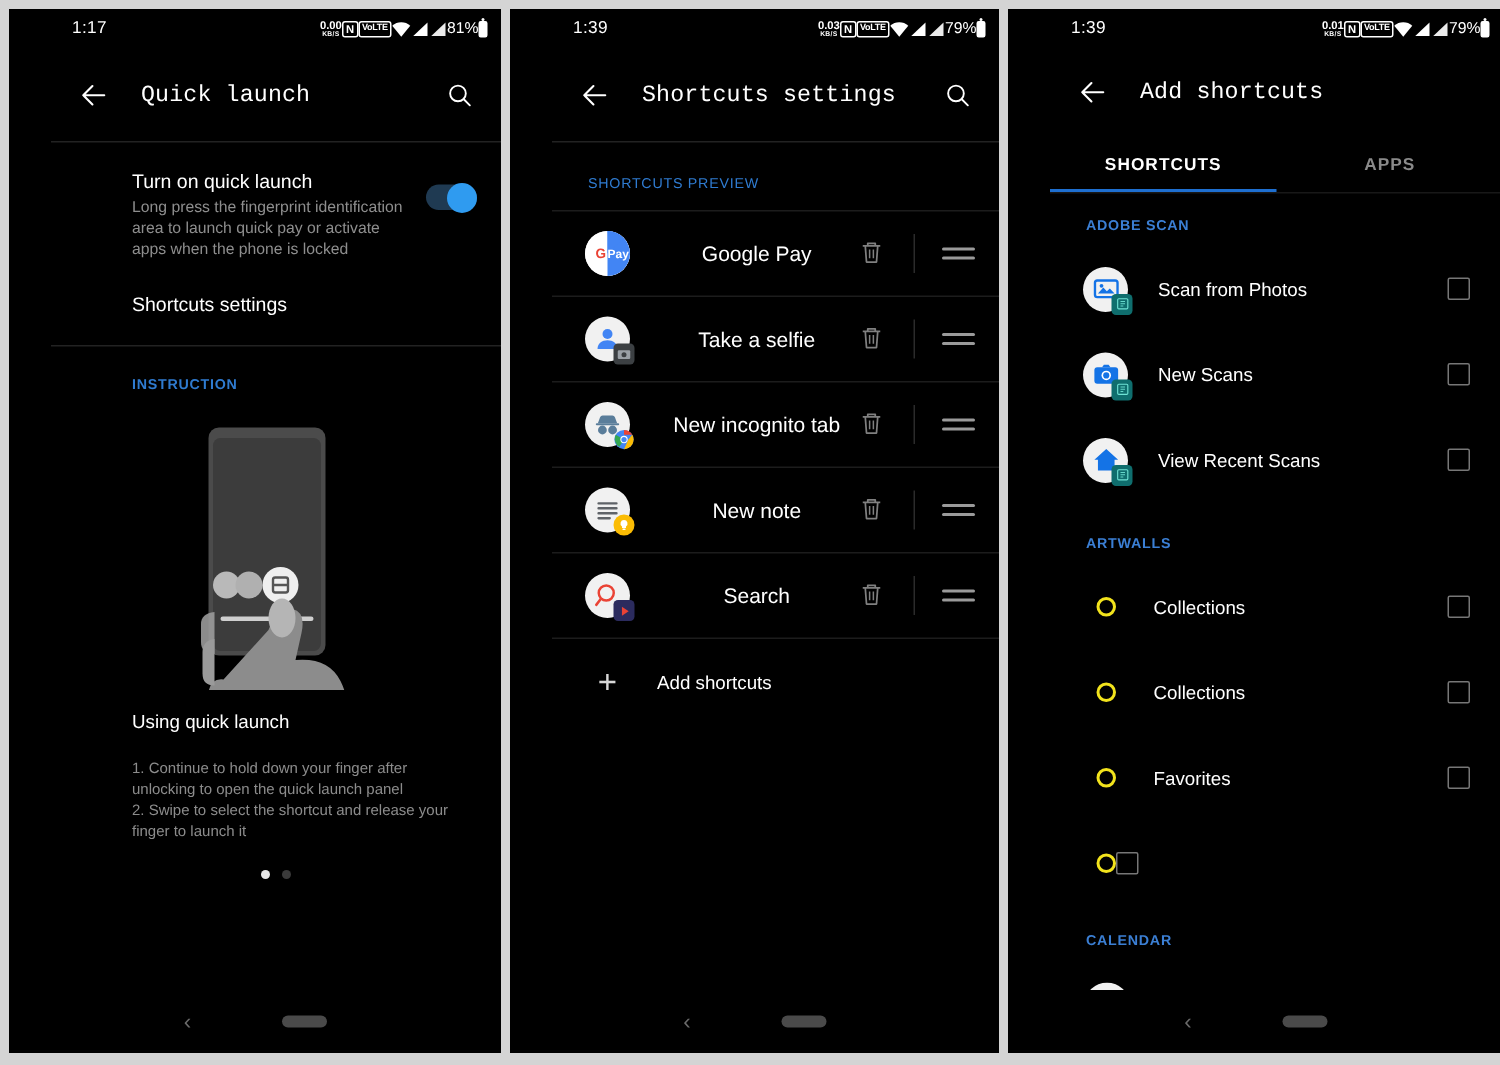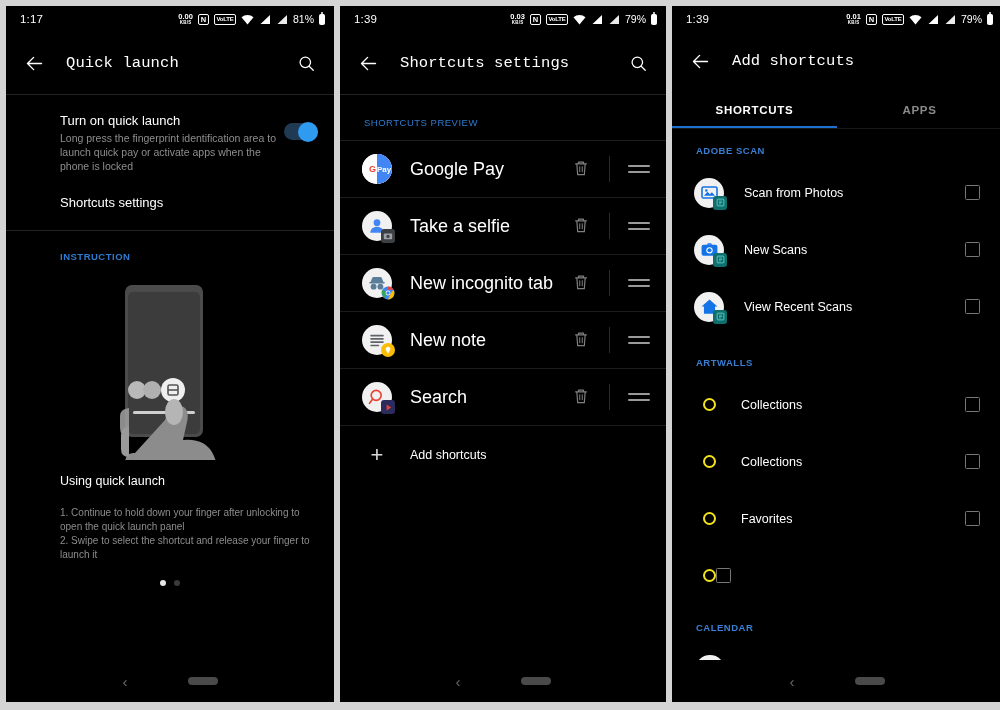--- a/index.html
+++ b/index.html
@@ -16,41 +16,41 @@
     display: flex;
     gap: 6px;
     padding: 6px 4px 8px 6px;
   }
   .panel {
     position: relative;
     background: #000;
     height: 696px;
     overflow: hidden;
     flex: 0 0 auto;
+    padding-left: 28px;
   }
   .panel-1 { width: 328px; }
   .panel-2 { width: 326px; }
   .panel-3 { width: 330px; }
 
   
   .statusbar {
     height: 26px;
     display: flex;
     align-items: center;
     padding: 0 9px 0 14px;
     color: #fff;
     font-size: 11px;
     position: relative;
   }
   .clock { font-size: 11.5px; letter-spacing: .2px; }
   .status-icons {
     margin-left: auto;
     display: flex;
     align-items: center;
-    gap: 5px;
   }
   .netspeed { display: flex; flex-direction: column; align-items: center; line-height: 1; }
   .netspeed .rate { font-size: 7.5px; font-weight: bold; }
   .netspeed .unit { font-size: 4.5px; font-weight: bold; letter-spacing: .2px; }
   .nfc-icon {
     width: 11px; height: 11px;
     border: 1.2px solid #fff; border-radius: 2px;
     font-size: 7.5px; line-height: 9px; text-align: center; font-weight: bold;
   }
   .volte-icon {
@@ -128,21 +128,21 @@
   .sc-label {
     color: #2f7bd0; font-size: 9.5px; font-weight: normal;
     letter-spacing: .5px; padding: 22px 0 12px 24px;
   }
   .sc-row {
     display: flex; align-items: center;
     height: 57px;
     border-top: 1px solid #1c1c1c;
     padding: 0 16px 0 22px;
   }
-  .sc-row .name { color: #fff; font-size: 18px; margin-left: 18px; flex: 1; }
+  .sc-row .name { color: #fff; font-size: 14px; margin-left: 18px; flex: 1; text-align: center; }
   .av {
     width: 30px; height: 30px; border-radius: 50%;
     background: #f1f1f1; position: relative; flex: 0 0 auto;
     display: flex; align-items: center; justify-content: center; overflow: visible;
   }
   .badge {
     position: absolute; right: -3px; bottom: -2px;
     width: 14px; height: 14px; border-radius: 3px;
     display: flex; align-items: center; justify-content: center;
   }

